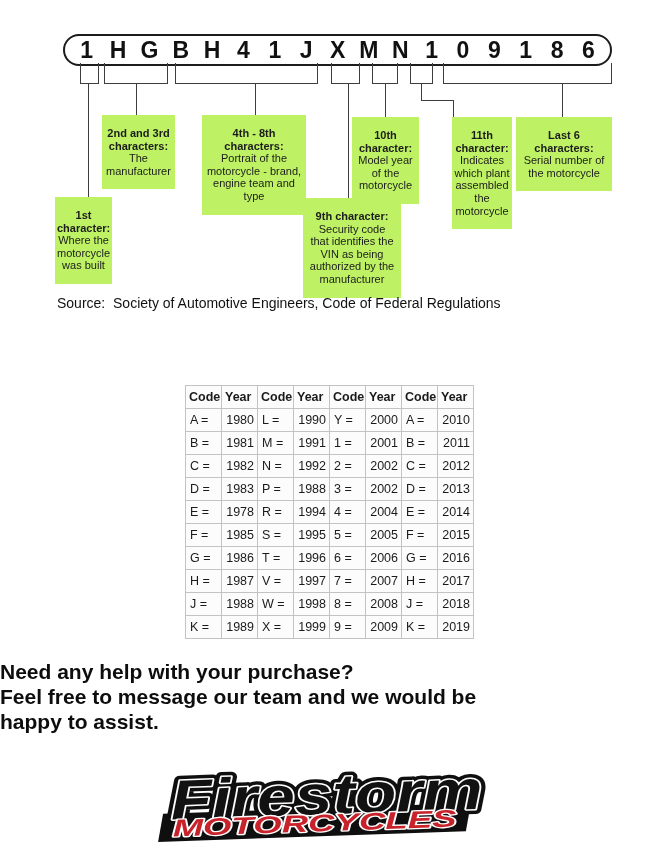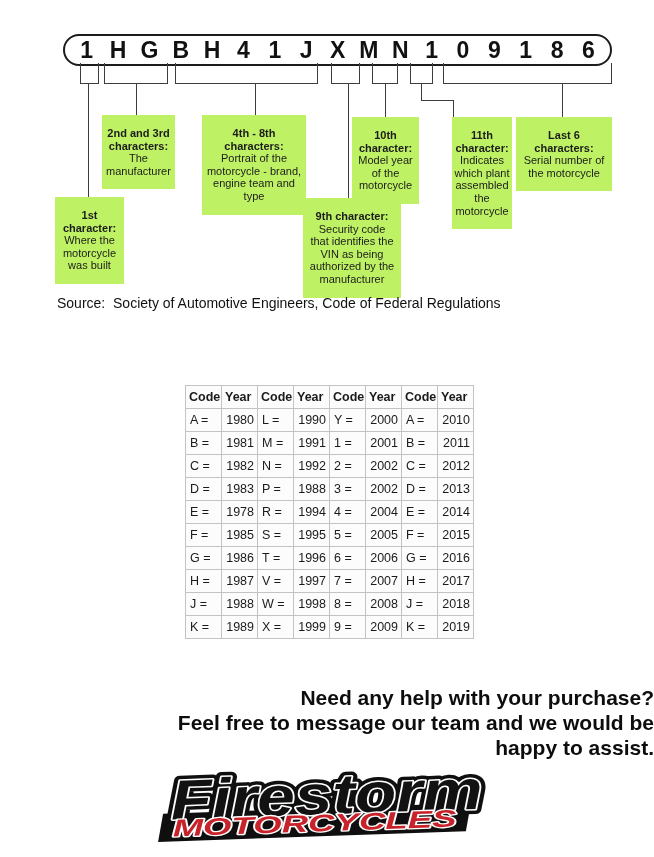--- a/index.html
+++ b/index.html
@@ -23,21 +23,21 @@
   }
   .stem { position:absolute; width:1px; background:#3d3d3d; }
   .hline { position:absolute; height:1px; background:#3d3d3d; }
   
   .callout {
     position:absolute; background:#bef264; text-align:center;
     font-size:11px; line-height:12.6px; padding:12px 2px; color:#1c1c1c;
   }
   .callout .t { font-weight:bold; white-space:pre-line; }
   .callout .b { white-space:pre-line; }
-  .co-first        { left:55px;  top:197px; width:69px; }
+  .co-first        { left:55px;  top:197px; width:57px; }
   .co-second-third { left:102px; top:115px; width:73px; }
   .co-fourth-eighth{ left:202px; top:115px; width:104px; }
   .co-ninth        { left:303px; top:198px; width:98px; }
   .co-tenth        { left:352px; top:117px; width:67px; }
   .co-eleventh     { left:424px; top:117px; width:60px;margin-left:28px; }
   .co-last-six     { left:516px; top:117px; width:96px; }
   
   .source {
     position:absolute; left:57px; top:295px; font-size:14px; color:#111;
     white-space:pre-wrap;
@@ -49,24 +49,23 @@
   }
   .year-table th, .year-table td {
     border:1px solid #c3c3c3; width:36px; height:23px; background:#fcfcfc;
     font-size:12.5px; vertical-align:middle;
   }
   .year-table th { font-weight:bold; text-align:left; padding-left:3px; }
   .year-table td:nth-child(odd)  { text-align:left;  padding-left:4px; }
   .year-table td:nth-child(even) { text-align:right; padding-right:3px; }
   
   .help {
-    position:absolute; left:0; top:659px; width:654px; text-align:right;
+    position:absolute; left:0; top:659px; width:654px; text-align:left;
     font-size:21px; font-weight:bold; line-height:25px; color:#0d0d0d;
     white-space:pre-line;
-    margin-top:26px;
   }
   
   .logo-wrap { position:absolute; left:50%; top:762px; transform:translateX(-50%); }
   .fs-blob {
     font-family:"Liberation Sans", sans-serif; font-size:56px; font-weight:bold; font-style:italic;
     fill:#0f0f0f; stroke:#0f0f0f; stroke-width:10; stroke-linejoin:round;
   }
   .fs-main {
     font-family:"Liberation Sans", sans-serif; font-size:56px; font-weight:bold; font-style:italic;
     fill:#121212; stroke:#ffffff; stroke-width:3; paint-order:stroke; stroke-linejoin:round;

